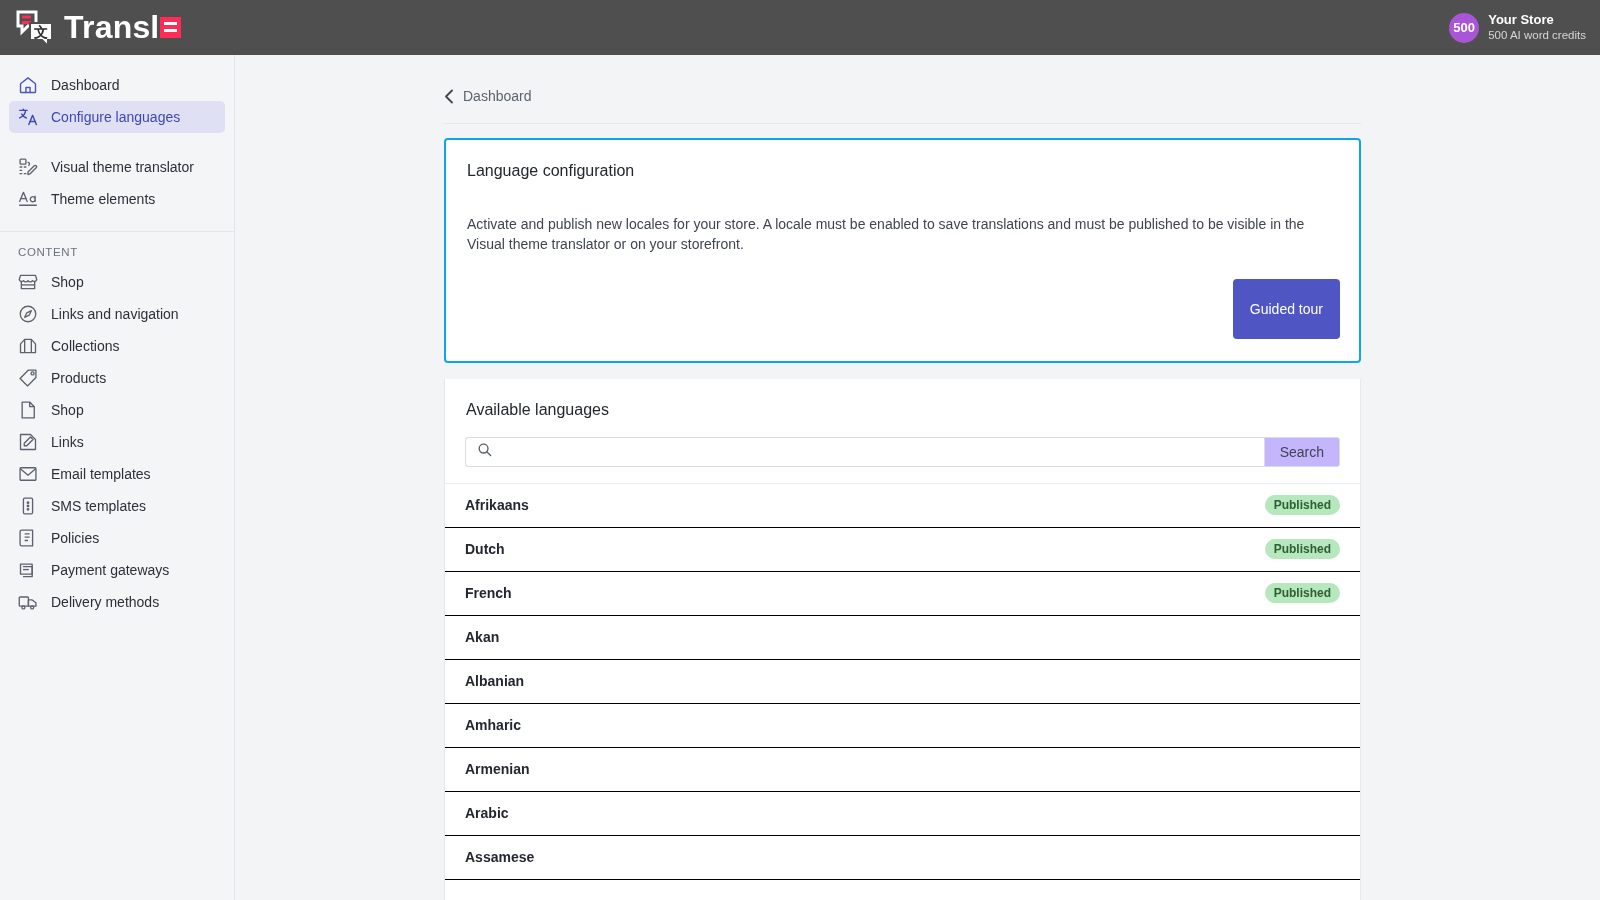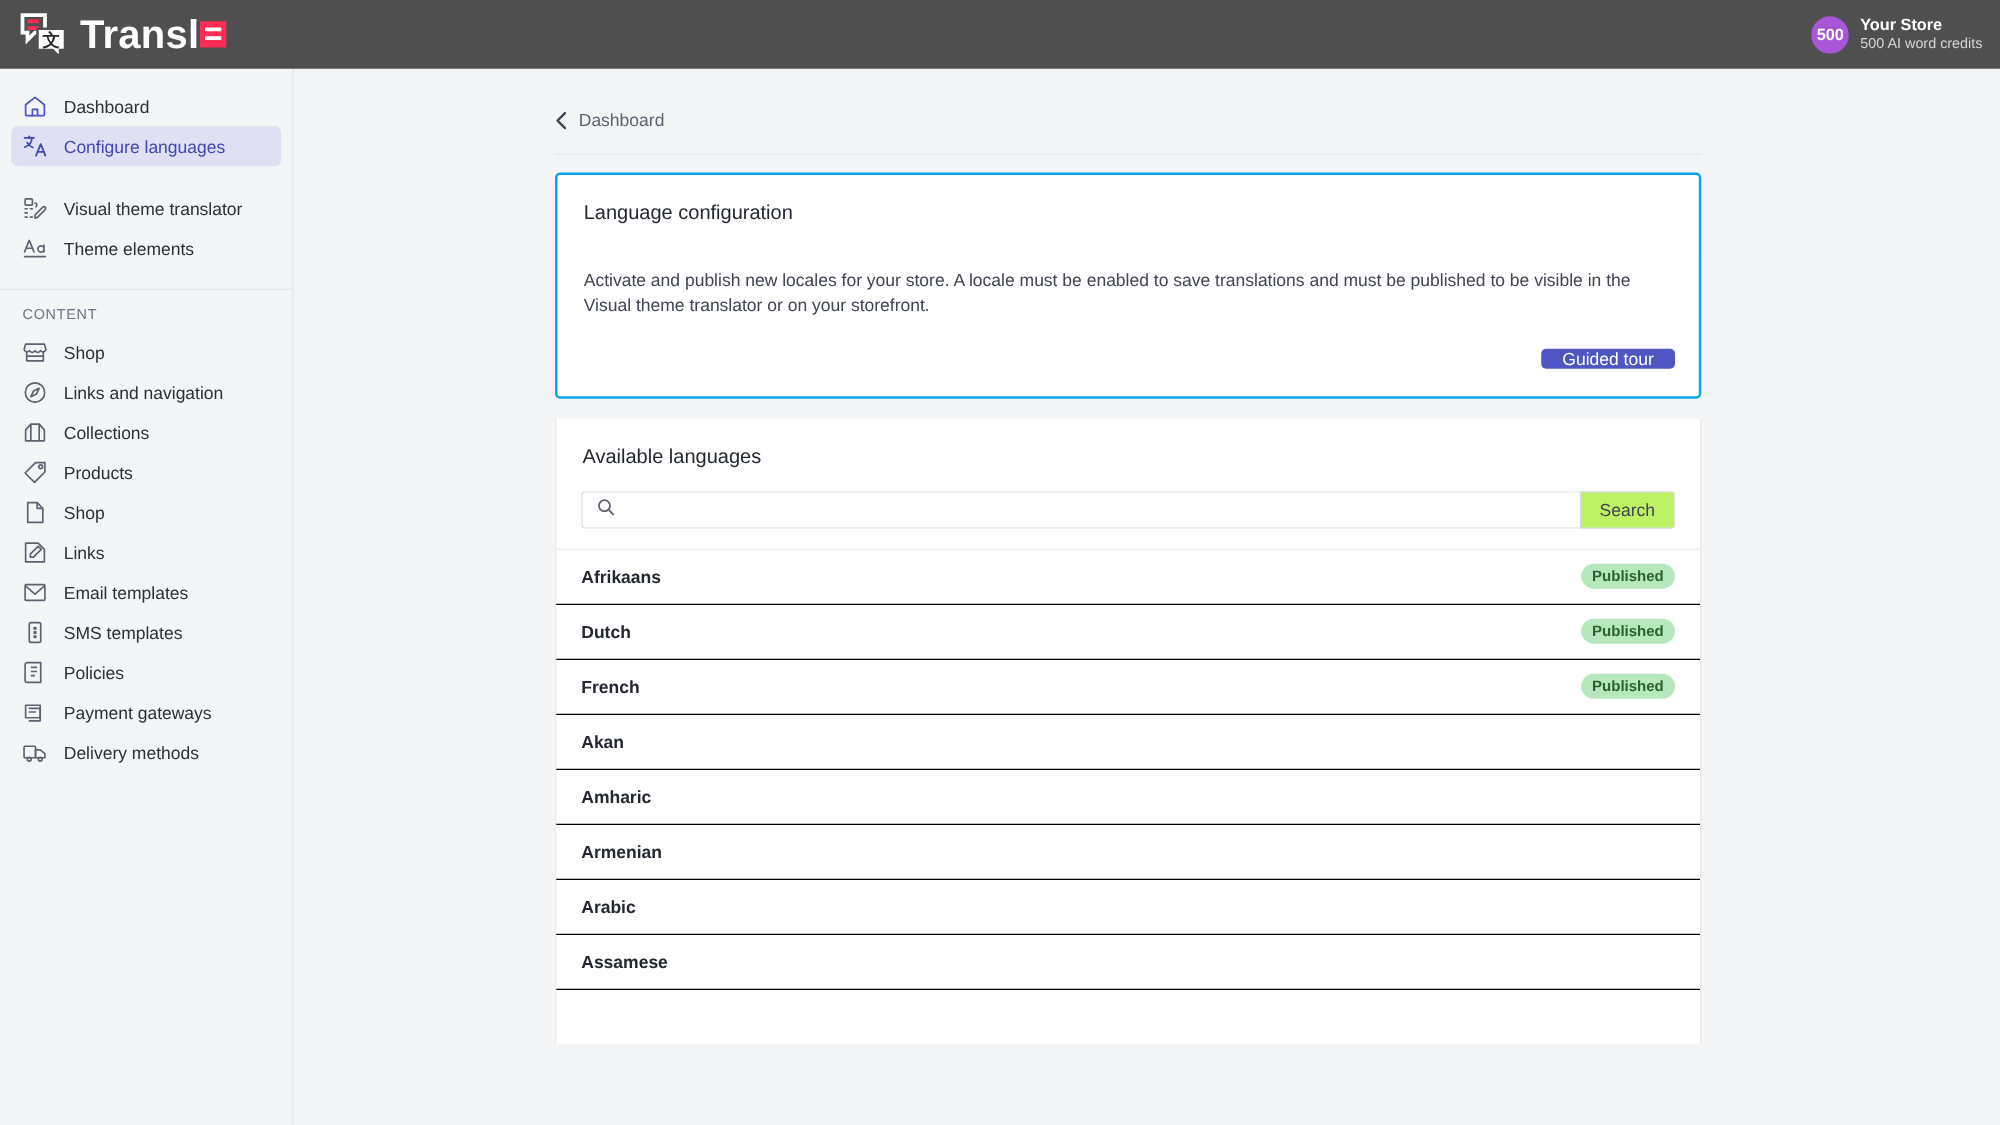--- a/index.html
+++ b/index.html
@@ -130,21 +130,21 @@
   }
   .card-actions {
     display: flex; justify-content: flex-end;
     padding: 24px 19px 22px 0;
   }
   .btn-primary {
     background: #4f56c4;
     color: #ffffff;
     border: none; border-radius: 4px;
     font-size: 14px;
-    padding: 0 17px;
+    padding: 22px 17px;
     cursor: pointer;
     font-family: "Liberation Sans", sans-serif;
   }
 
   .card2 {
     margin: 0 0 0 209px;
     width: 917px;
     background: #ffffff;
     border: 1px solid #e6e8eb;
     border-top: none;
@@ -173,21 +173,21 @@
     border: none; outline: none;
     flex: 1; height: 28px;
     font-size: 14px; color: #23272f;
     margin-left: 9px;
     font-family: "Liberation Sans", sans-serif;
     background: transparent;
   }
   .search-btn {
     border: 1px solid #d9dce1;
     border-radius: 0 3px 3px 0;
-    background: #bef264;
+    background: #c4b5fd;
     font-size: 14px; color: #3f4450;
     padding: 0 15px; height: 30px;
     cursor: pointer;
     font-family: "Liberation Sans", sans-serif;
   }
 
   .lang-list { margin-top: 16px; font-weight: bold; }
   .lang-row {
     display: flex; align-items: center;
     justify-content: space-between;
@@ -458,20 +458,23 @@
         <span class="badge">Published</span>
       </div>
       <div class="lang-row">
         <span class="lang-name">French</span>
         <span class="badge">Published</span>
       </div>
       <div class="lang-row">
         <span class="lang-name">Akan</span>
       </div>
       <div class="lang-row">
+        <span class="lang-name">Albanian</span>
+      </div>
+      <div class="lang-row">
         <span class="lang-name">Amharic</span>
       </div>
       <div class="lang-row">
         <span class="lang-name">Armenian</span>
       </div>
       <div class="lang-row">
         <span class="lang-name">Arabic</span>
       </div>
       <div class="lang-row">
         <span class="lang-name">Assamese</span>

